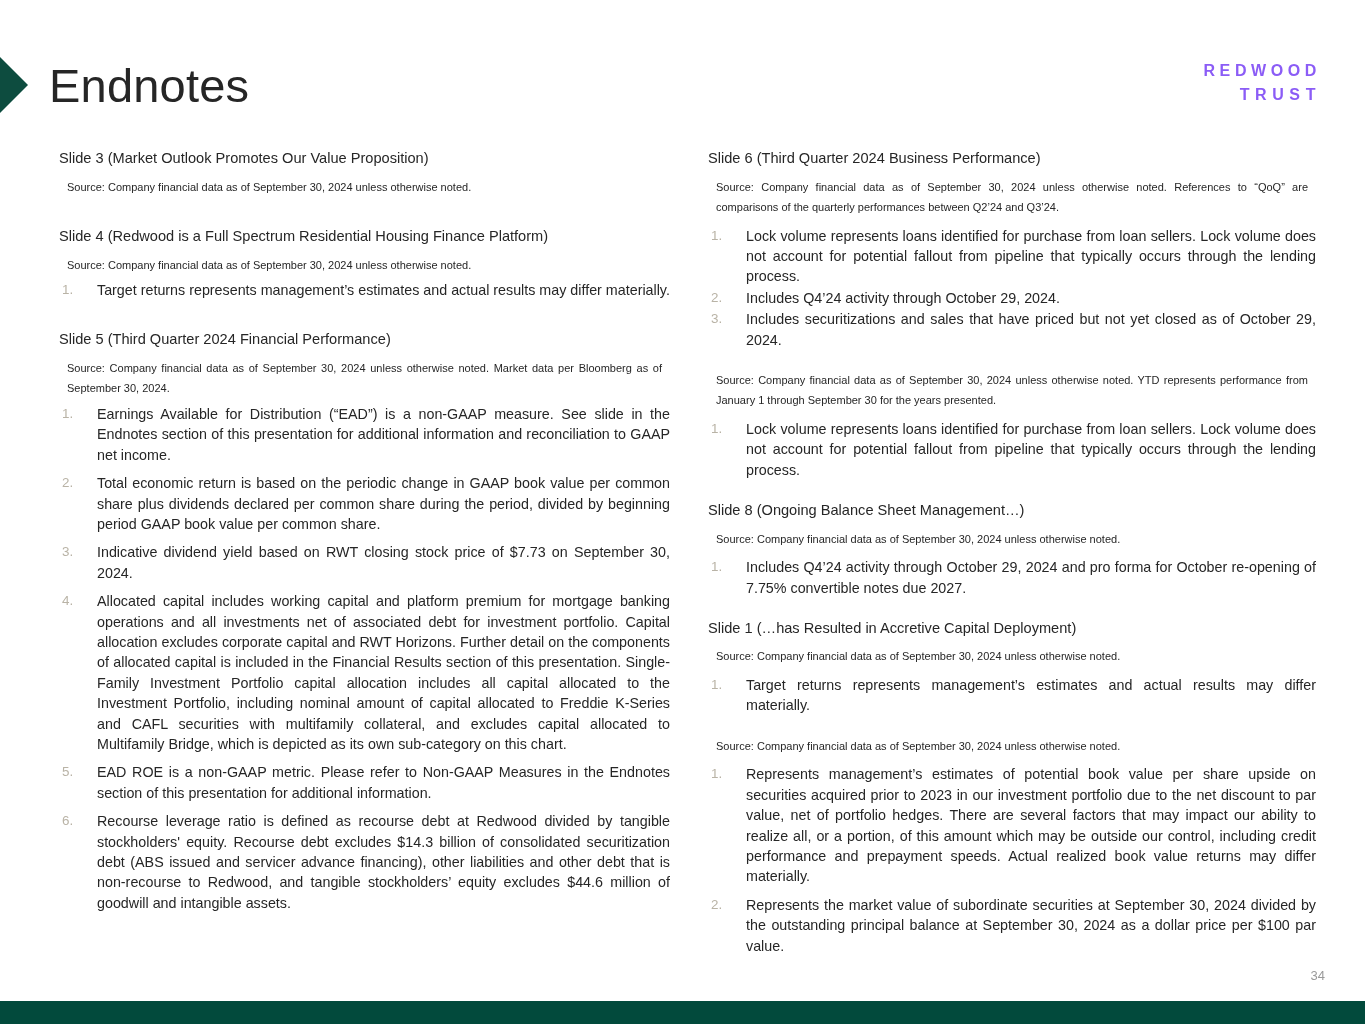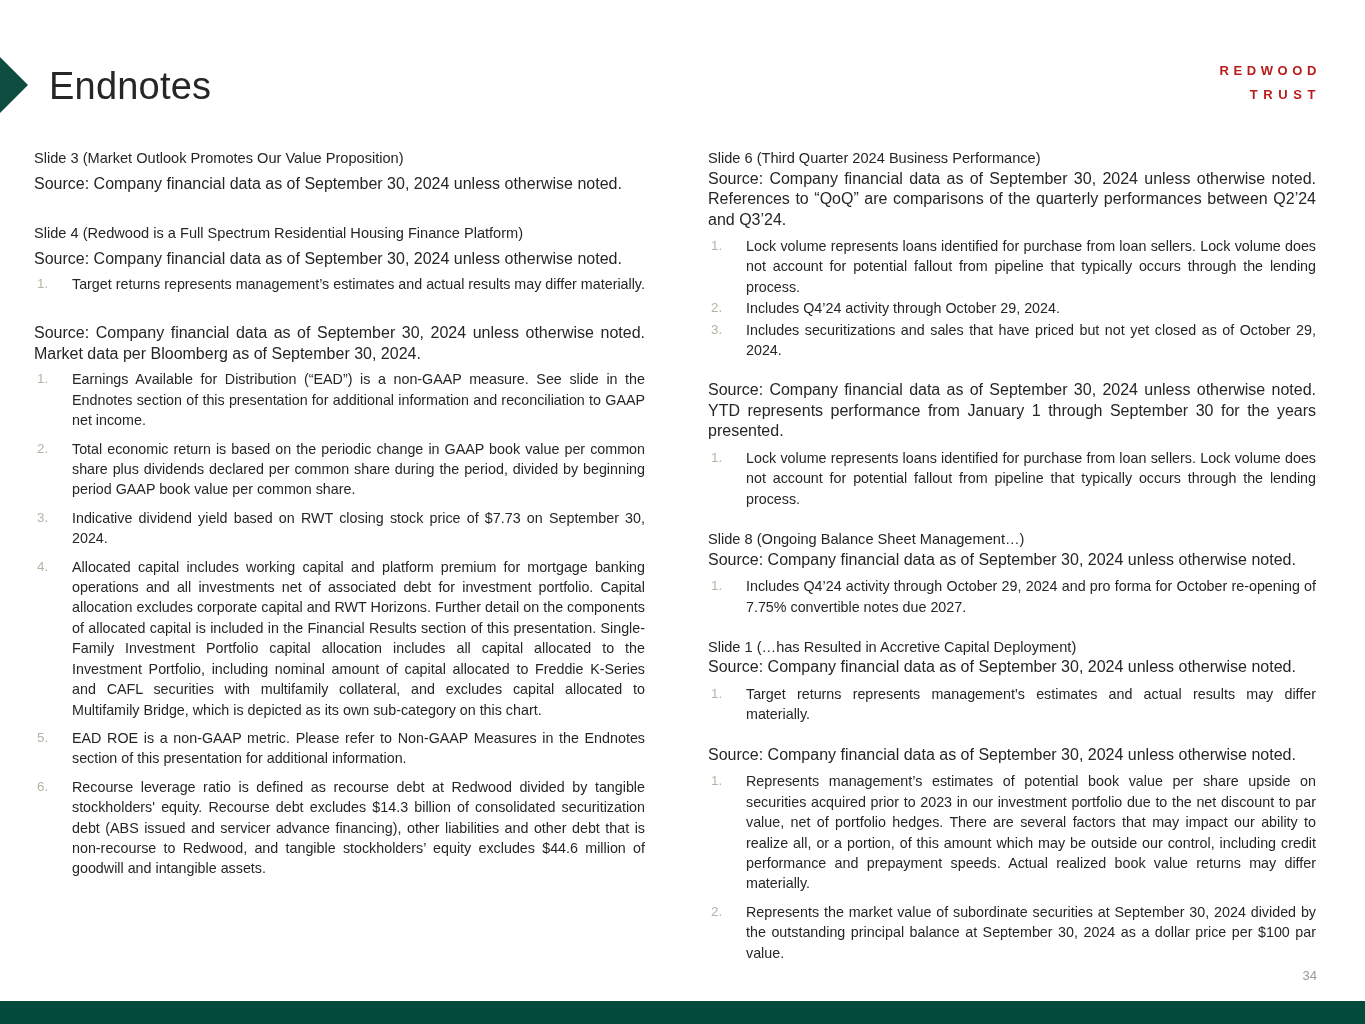--- a/index.html
+++ b/index.html
@@ -31,71 +31,71 @@
     width: 0;
     height: 0;
     border-top: 28px solid transparent;
     border-bottom: 28px solid transparent;
     border-left: 28px solid #0d4c3f;
   }
   #page-title {
     position: absolute;
     left: 49px;
     top: 60px;
-    font-size: 38px;
+    font-size: 47px;
     font-weight: 400;
     color: #262626;
     letter-spacing: 0.2px;
     line-height: 52px;
   }
   #brand-logo {
     position: absolute;
     right: 44px;
     top: 59px;
     text-align: right;
-    color: #b91c1c;
+    color: #8b5cf6;
     font-weight: bold;
-    font-size: 13px;
+    font-size: 16px;
     letter-spacing: 4.6px;
     line-height: 24px;
   }
   #brand-logo .brand-line2 {
     letter-spacing: 5.6px;
   }
 
   
   #columns {
     position: absolute;
     left: 0;
     top: 148px;
     width: 1365px;
   }
   .column {
     position: absolute;
     top: 0;
   }
-  #column-left  { left: 34px;  width: 611px; }
+  #column-left  { left: 59px;  width: 611px; }
   #column-right { left: 708px; width: 608px; }
 
   .section { margin: 0; }
 
   .section-heading {
     font-size: 14.6px;
     line-height: 20.5px;
     color: #262626;
     margin: 0;
   }
   .section-heading b { font-weight: normal; }
 
   .section-source {
-    font-size: 16px;
+    font-size: 11px;
     line-height: 20.5px;
     color: #262626;
     text-align: justify;
-    margin: 0;
+    margin: 8px;
   }
 
   
   #column-left .section-heading { margin-bottom: 5px; }
   #column-left .section-source  { margin-bottom: 0; }
   #column-left .section + .section { margin-top: 29px; }
   #column-left ol.notes { margin-top: 5px; }
 
   #column-right .section + .section { margin-top: 20px; }
   #column-right ol.notes { margin-top: 6px; }
@@ -123,21 +123,21 @@
     text-align: left;
     color: #b9b3a6;
     font-size: 13.4px;
     line-height: 20.4px;
   }
   ol.notes.tight > li { margin-bottom: 1px; }
 
   
   #page-number {
     position: absolute;
-    right: 48px;
+    right: 40px;
     bottom: 41px;
     font-size: 13px;
     color: #9a9a9a;
   }
   #footer-bar {
     position: absolute;
     left: 0;
     bottom: 0;
     width: 1365px;
     height: 23px;
@@ -163,20 +163,21 @@
         <div class="section-source">Source: Company financial data as of September 30, 2024 unless otherwise noted.</div>
       </div>
       <div class="section">
         <div class="section-heading"><span>Slide 4 (Redwood is a Full Spectrum Residential Housing Finance Platform)</span></div>
         <div class="section-source">Source: Company financial data as of September 30, 2024 unless otherwise noted.</div>
         <ol class="notes">
           <li><span class="note-marker" style="color: rgb(185, 179, 166);">1.</span><span class="note-text">Target returns represents management’s estimates and actual results may differ materially.</span></li>
         </ol>
       </div>
       <div class="section">
+        <div class="section-heading"><span>Slide 5 (Third Quarter 2024 Financial </span><b>Performance)</b></div>
         <div class="section-source">Source: Company financial data as of September 30, 2024 unless otherwise noted. Market data per Bloomberg as of September 30, 2024.</div>
         <ol class="notes">
           <li><span class="note-marker" style="color: rgb(185, 179, 166);">1.</span><span class="note-text">Earnings Available for Distribution (“EAD”) is a non-GAAP measure. See slide in the Endnotes section of this presentation for additional information and reconciliation to GAAP net income.</span></li>
           <li><span class="note-marker" style="color: rgb(185, 179, 166);">2.</span><span class="note-text">Total economic return is based on the periodic change in GAAP book value per common share plus dividends declared per common share during the period, divided by beginning period GAAP book value per common share.</span></li>
           <li><span class="note-marker" style="color: rgb(185, 179, 166);">3.</span><span class="note-text">Indicative dividend yield based on RWT closing stock price of $7.73 on September 30, 2024.</span></li>
           <li><span class="note-marker" style="color: rgb(185, 179, 166);">4.</span><span class="note-text">Allocated capital includes working capital and platform premium for mortgage banking operations and all investments net of associated debt for investment portfolio. Capital allocation excludes corporate capital and RWT Horizons. Further detail on the components of allocated capital is included in the Financial Results section of this presentation. Single-Family Investment Portfolio capital allocation includes all capital allocated to the Investment Portfolio, including nominal amount of capital allocated to Freddie K-Series and CAFL securities with multifamily collateral, and excludes capital allocated to Multifamily Bridge, which is depicted as its own sub-category on this chart.</span></li>
           <li><span class="note-marker" style="color: rgb(185, 179, 166);">5.</span><span class="note-text">EAD ROE is a non-GAAP metric. Please refer to Non-GAAP Measures in the Endnotes section of this presentation for additional information.</span></li>
           <li><span class="note-marker" style="color: rgb(185, 179, 166);">6.</span><span class="note-text">Recourse leverage ratio is defined as recourse debt at Redwood divided by tangible stockholders' equity. Recourse debt excludes $14.3 billion of consolidated securitization debt (ABS issued and servicer advance financing), other liabilities and other debt that is non-recourse to Redwood, and tangible stockholders’ equity excludes $44.6 million of goodwill and intangible assets.</span></li>
         </ol>
       </div>

